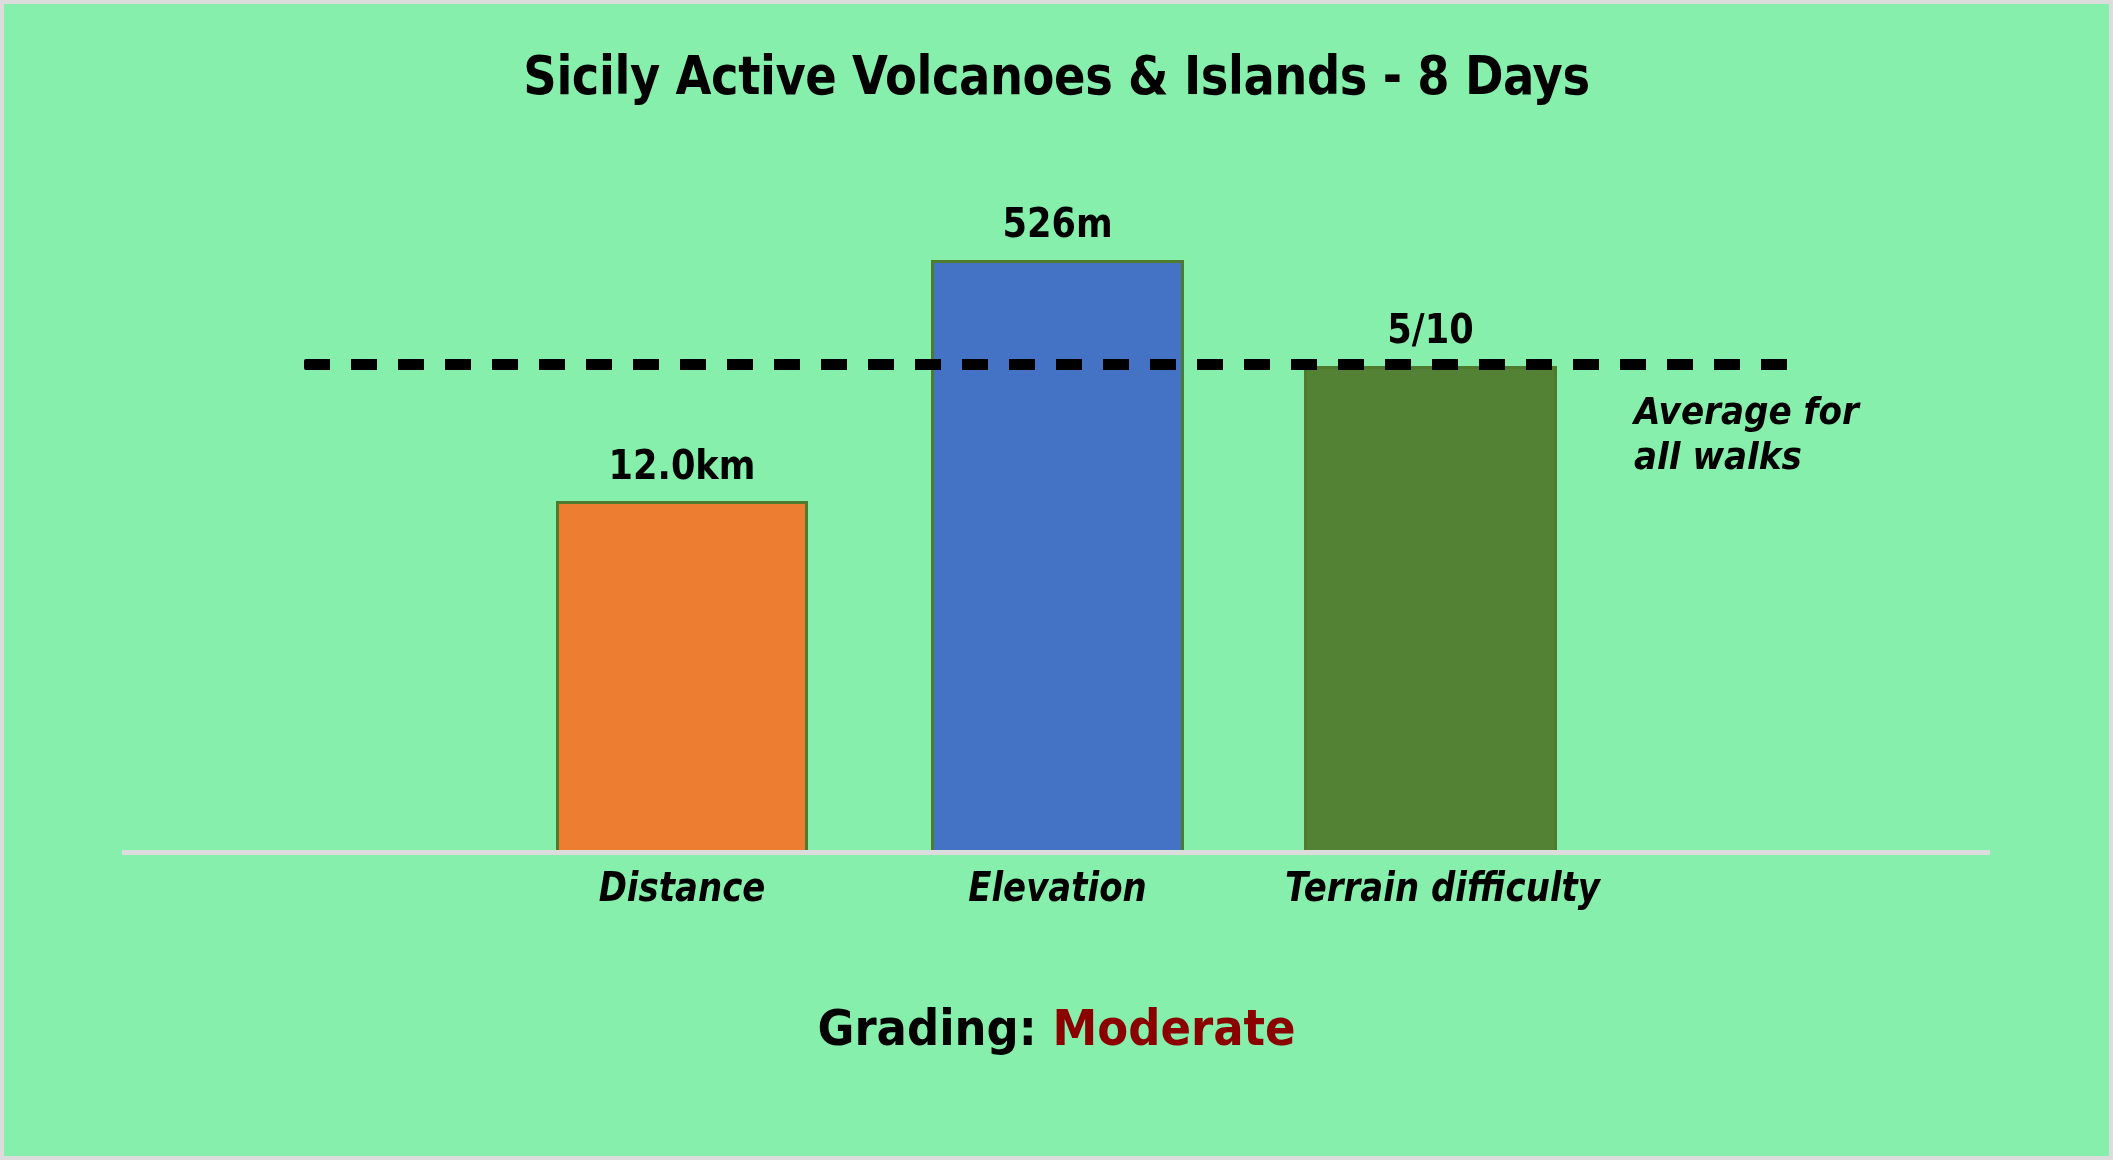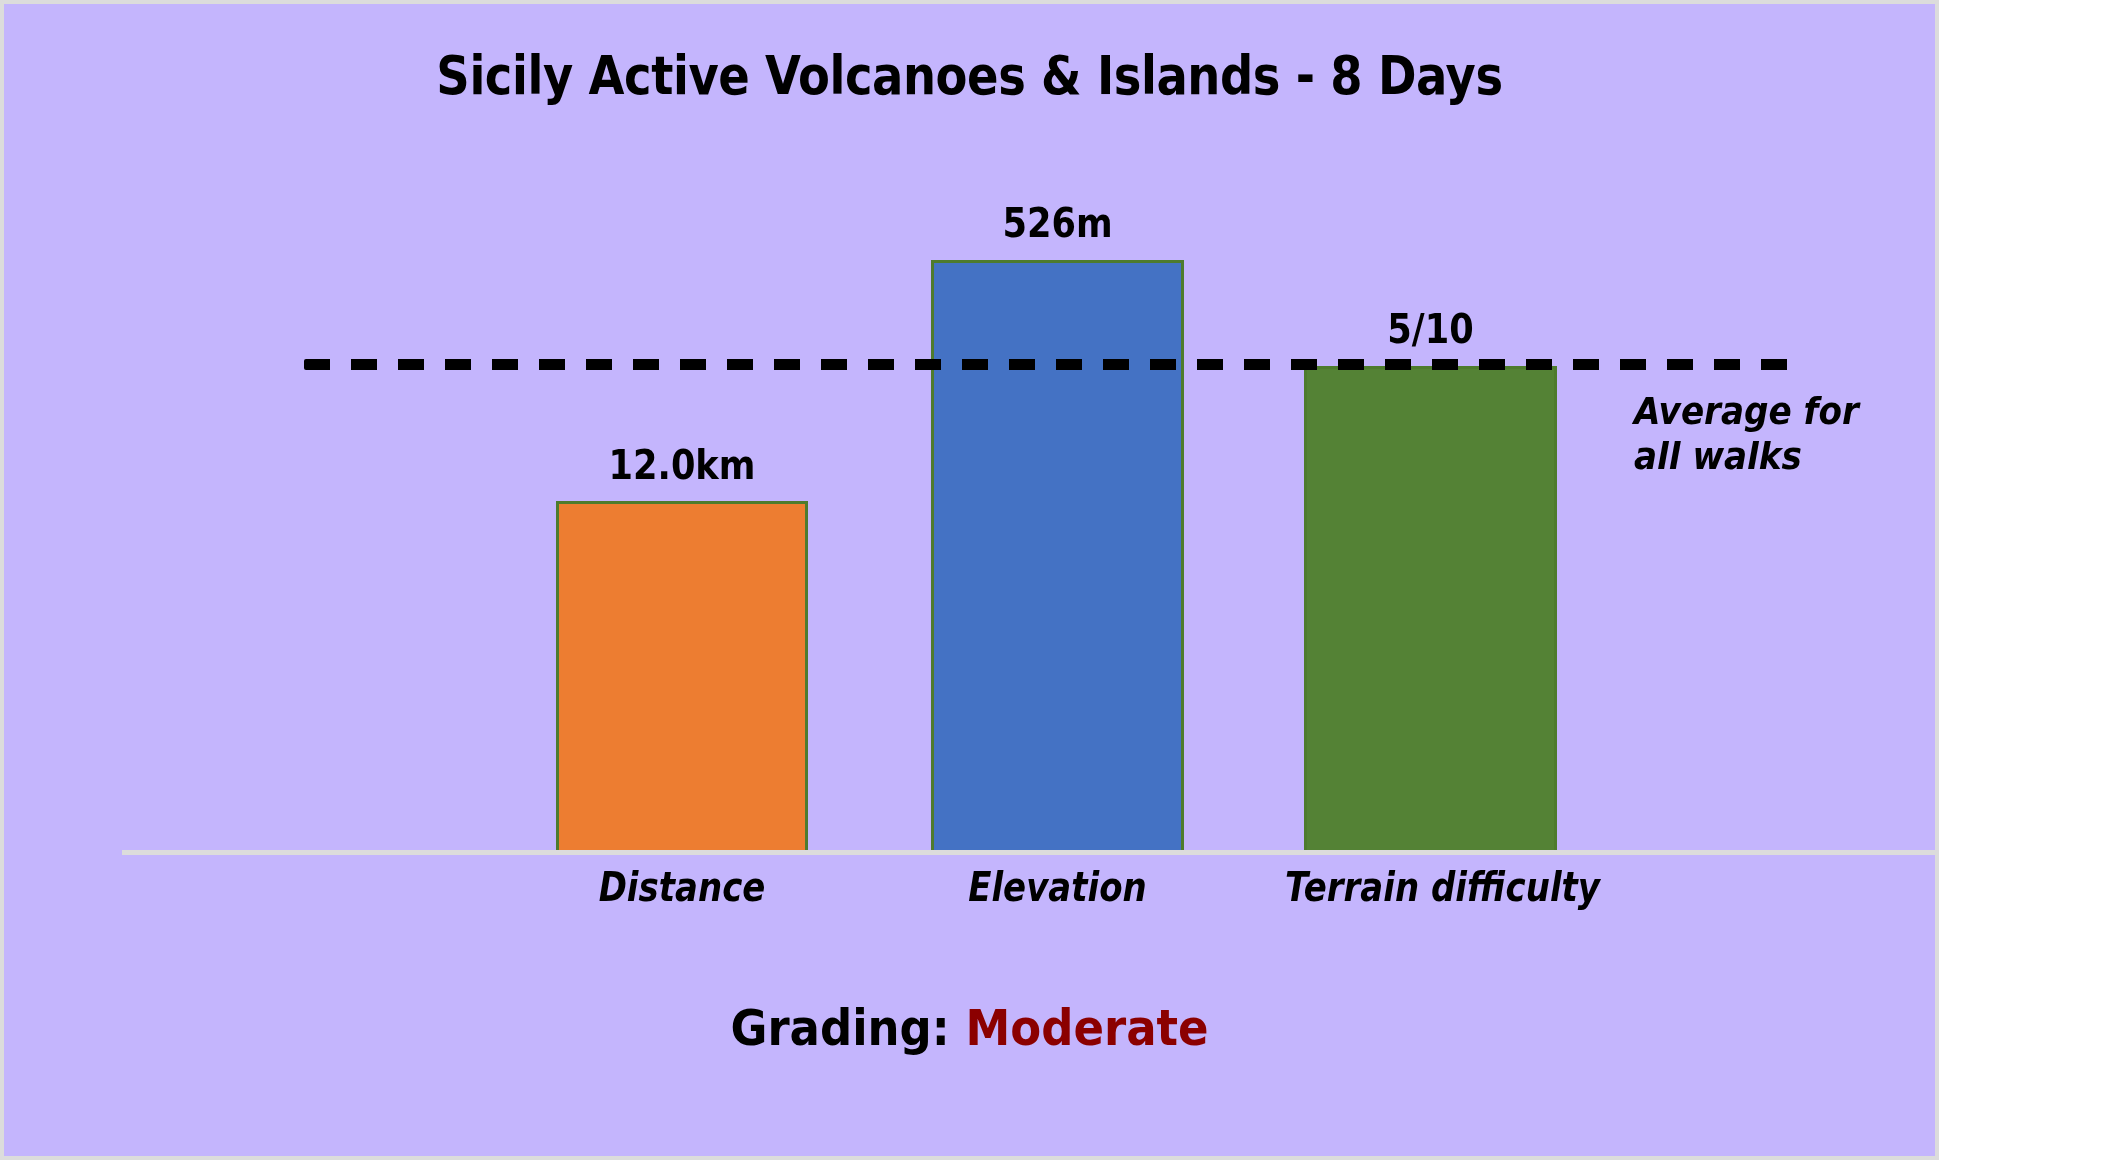--- a/index.html
+++ b/index.html
@@ -2,23 +2,23 @@
 <html><head>
 <meta charset="utf-8">
 <style>
   html, body {
     margin: 0;
     padding: 0;
     background: #ffffff;
   }
   #canvas {
     position: relative;
-    width: 1939px;
+    width: 2113px;
     height: 1160px;
-    background: #c4b5fd;
+    background: #86efac;
     border: 4px solid #dcdcdc;
     box-sizing: border-box;
     overflow: hidden;
     font-family: "DejaVu Sans", sans-serif;
   }
 
   
   #chart-title {
     position: absolute;
     left: 0;

